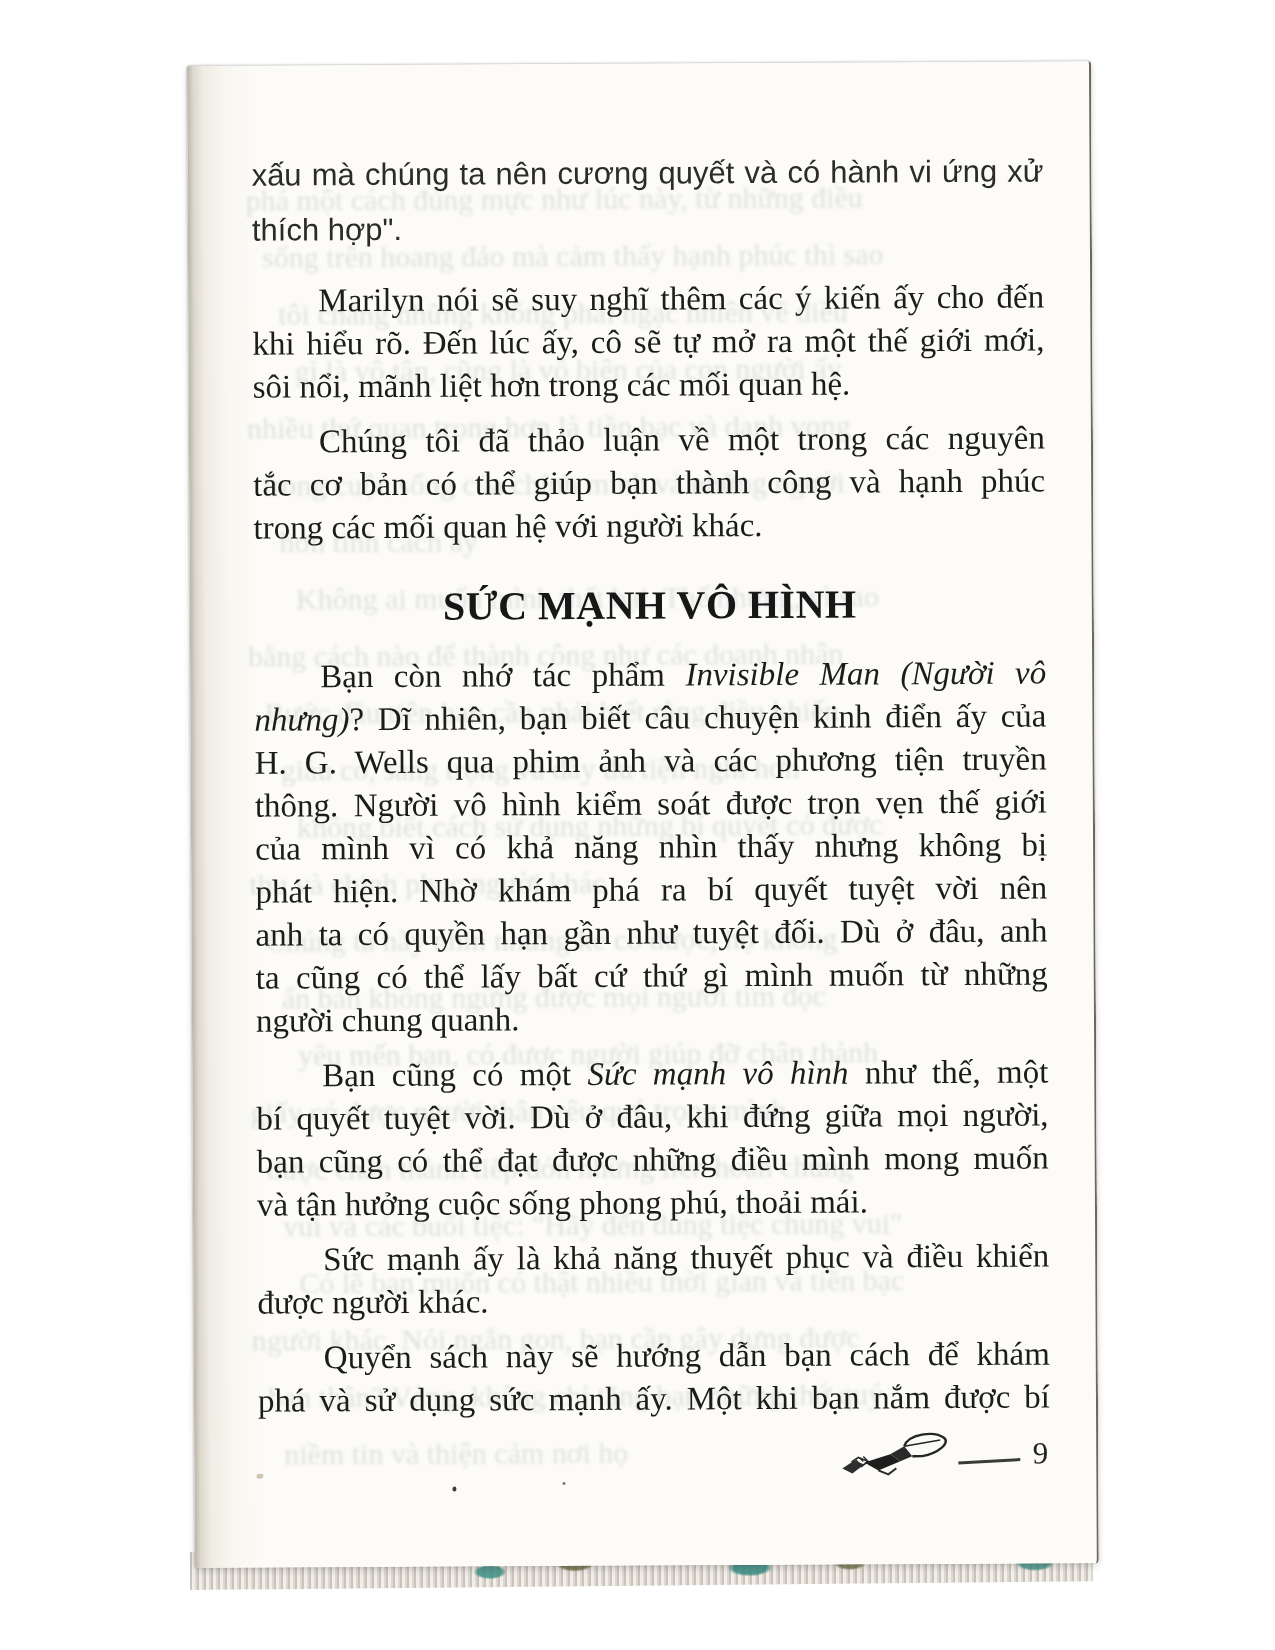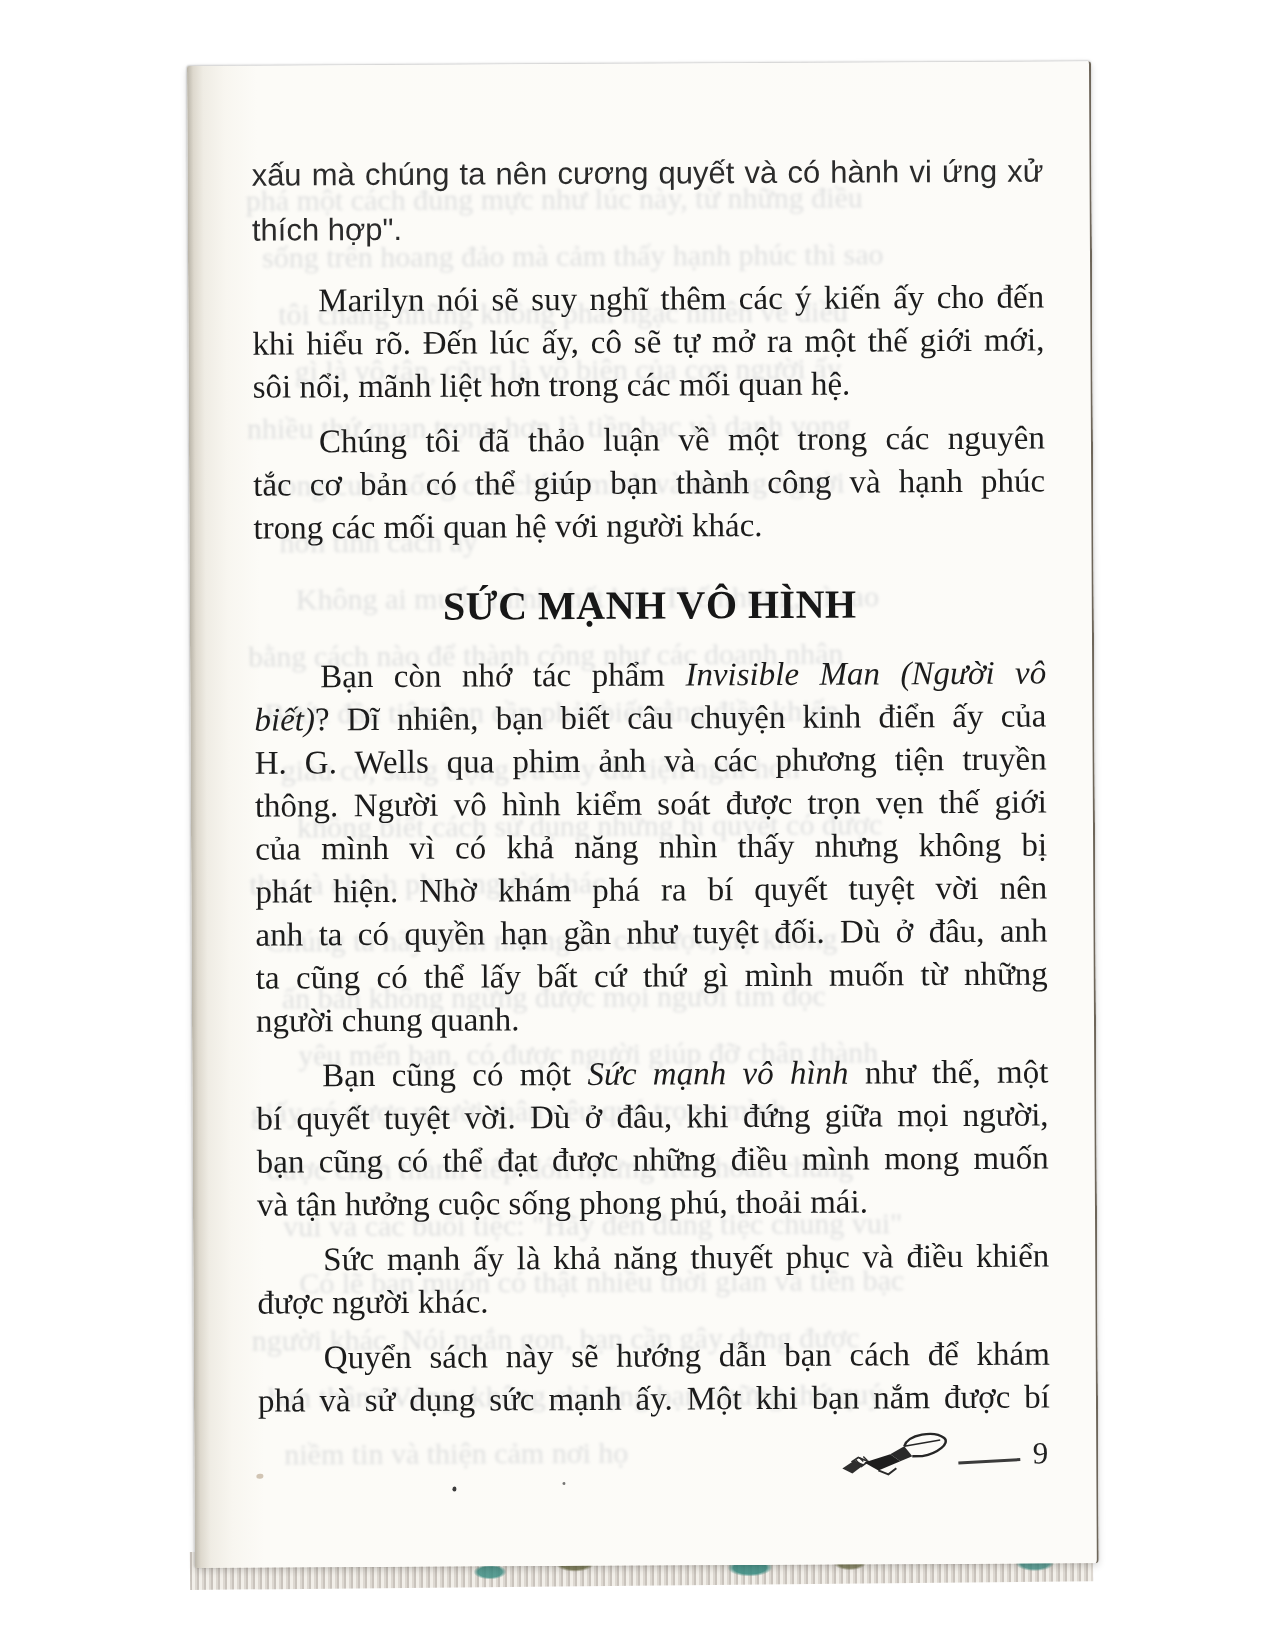--- a/index.html
+++ b/index.html
@@ -131,21 +131,21 @@
           <div class="line last"><span>sôi nổi, mãnh liệt hơn trong các mối quan hệ.</span></div>
         </div>
         <div class="para serif">
           <div class="line indent"><span>Chúng tôi đã thảo luận về một trong các nguyên</span></div>
           <div class="line"><span>tắc cơ bản có thể giúp bạn thành công và hạnh phúc</span></div>
           <div class="line last"><span>trong các mối quan hệ với người khác.</span></div>
         </div>
         <div class="heading">SỨC MẠNH VÔ HÌNH</div>
         <div class="para serif">
           <div class="line indent"><span>Bạn còn nhớ tác phẩm </span><span class="it">Invisible Man (Người vô</span></div>
-          <div class="line"><span class="it">biết)</span><span>? Dĩ nhiên, bạn biết câu chuyện kinh điển ấy của</span></div>
+          <div class="line"><span class="it">nhưng)</span><span>? Dĩ nhiên, bạn biết câu chuyện kinh điển ấy của</span></div>
           <div class="line"><span>H. G. Wells qua phim ảnh và các phương tiện truyền</span></div>
           <div class="line"><span>thông. Người vô hình kiểm soát được trọn vẹn thế giới</span></div>
           <div class="line"><span>của mình vì có khả năng nhìn thấy nhưng không bị</span></div>
           <div class="line"><span>phát hiện. Nhờ khám phá ra bí quyết tuyệt vời nên</span></div>
           <div class="line"><span>anh ta có quyền hạn gần như tuyệt đối. Dù ở đâu, anh</span></div>
           <div class="line"><span>ta cũng có thể lấy bất cứ thứ gì mình muốn từ những</span></div>
           <div class="line last"><span>người chung quanh.</span></div>
         </div>
         <div class="para serif">
           <div class="line indent"><span>Bạn cũng có một </span><span class="it">Sức mạnh vô hình</span><span> như thế, một</span></div>

